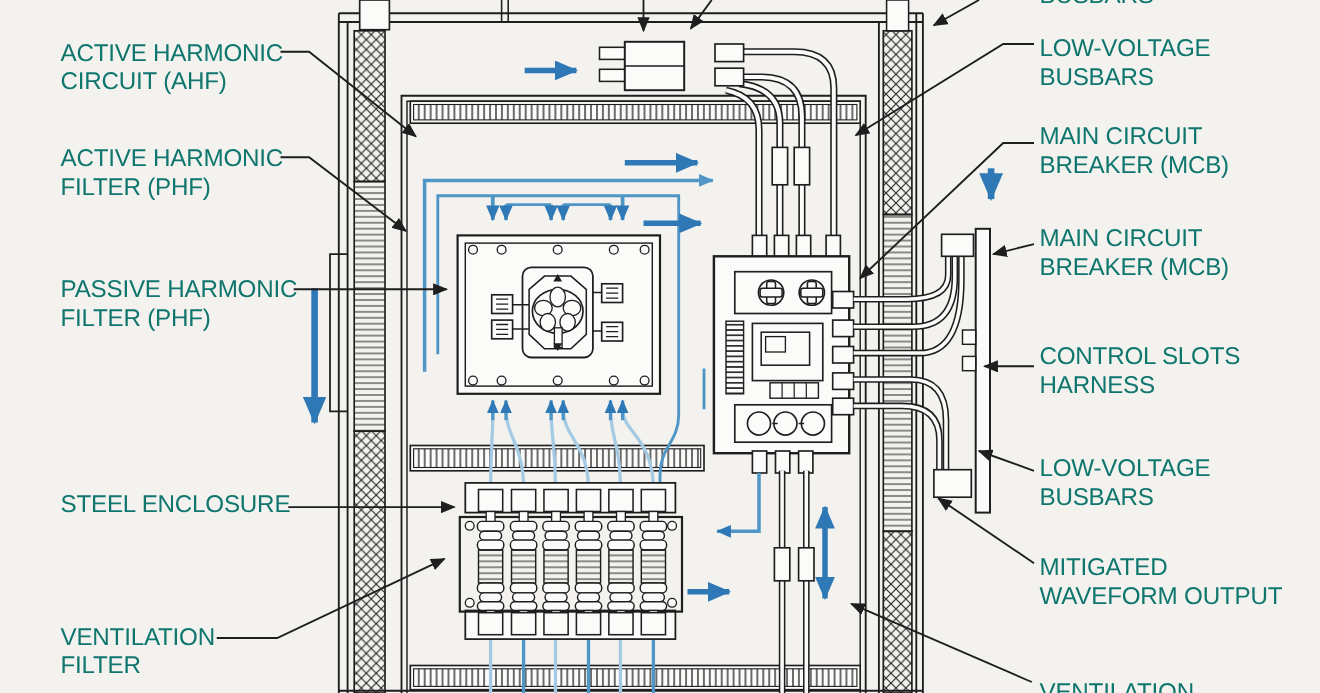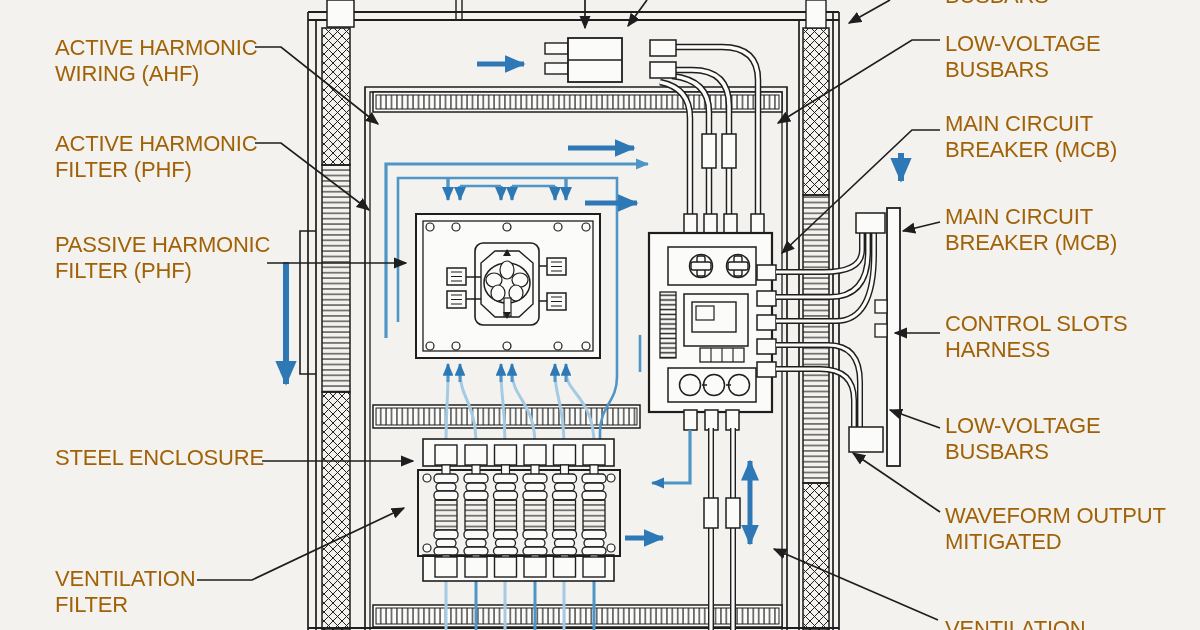--- a/index.html
+++ b/index.html
@@ -1,19 +1,19 @@
 <!DOCTYPE html>
 <html><head>
 <meta charset="utf-8">
 <style>
   html,body{margin:0;padding:0;background:#e8e7e4;}
   .stage{position:relative;width:1200px;height:630px;overflow:hidden;
          background:#f3f2ef;font-family:"Liberation Sans",sans-serif;}
   .stage svg{position:absolute;left:0;top:0;}
-  .lbl{position:absolute;font-size:22px;line-height:26px;color:#a16207;
+  .lbl{position:absolute;font-size:22px;line-height:26px;color:#0f766e;
        letter-spacing:-0.2px;white-space:nowrap;}
   .lbl span{display:block;}
 </style>
 </head>
 <body>
 
 <div class="stage">
 
 <svg width="1200" height="630" viewBox="0 0 1200 630">
   <defs>
@@ -308,27 +308,27 @@
     <path d="M940,222 L903,231" marker-end="url(#mk)"></path>
     <path d="M940,333 H895" marker-end="url(#mk)"></path>
     <path d="M940,428 L890,410" marker-end="url(#mk)"></path>
     <path d="M940,512 L853,453" marker-end="url(#mk)"></path>
     <path d="M938,620 L774,549" marker-end="url(#mk)"></path>
   </g>
 </svg>
 
 <div class="lbl" style="left:55px;top:35px">
   <span>ACTIVE HARMONIC</span>
-  <span>WIRING (AHF)</span>
+  <span>CIRCUIT (AHF)</span>
 </div>
 <div class="lbl" style="left:55px;top:131px">
   <span>ACTIVE HARMONIC</span>
   <span>FILTER (PHF)</span>
 </div>
-<div class="lbl" style="left:55px;top:232px">
+<div class="lbl" style="left:55px;top:250px">
   <span>PASSIVE HARMONIC</span>
   <span>FILTER (PHF)</span>
 </div>
 <div class="lbl" style="left:55px;top:445px">
   <span>STEEL ENCLOSURE</span>
 </div>
 <div class="lbl" style="left:55px;top:566px">
   <span>VENTILATION</span>
   <span>FILTER</span>
 </div>
@@ -350,20 +350,20 @@
 </div>
 <div class="lbl" style="left:945px;top:311px">
   <span>CONTROL SLOTS</span>
   <span>HARNESS</span>
 </div>
 <div class="lbl" style="left:945px;top:413px">
   <span>LOW-VOLTAGE</span>
   <span>BUSBARS</span>
 </div>
 <div class="lbl" style="left:945px;top:503px">
+  <span>MITIGATED</span>
   <span>WAVEFORM OUTPUT</span>
-  <span>MITIGATED</span>
 </div>
 <div class="lbl" style="left:945px;top:616px">
   <span>VENTILATION</span>
 </div>
 
 </div>
 
 </body></html>

